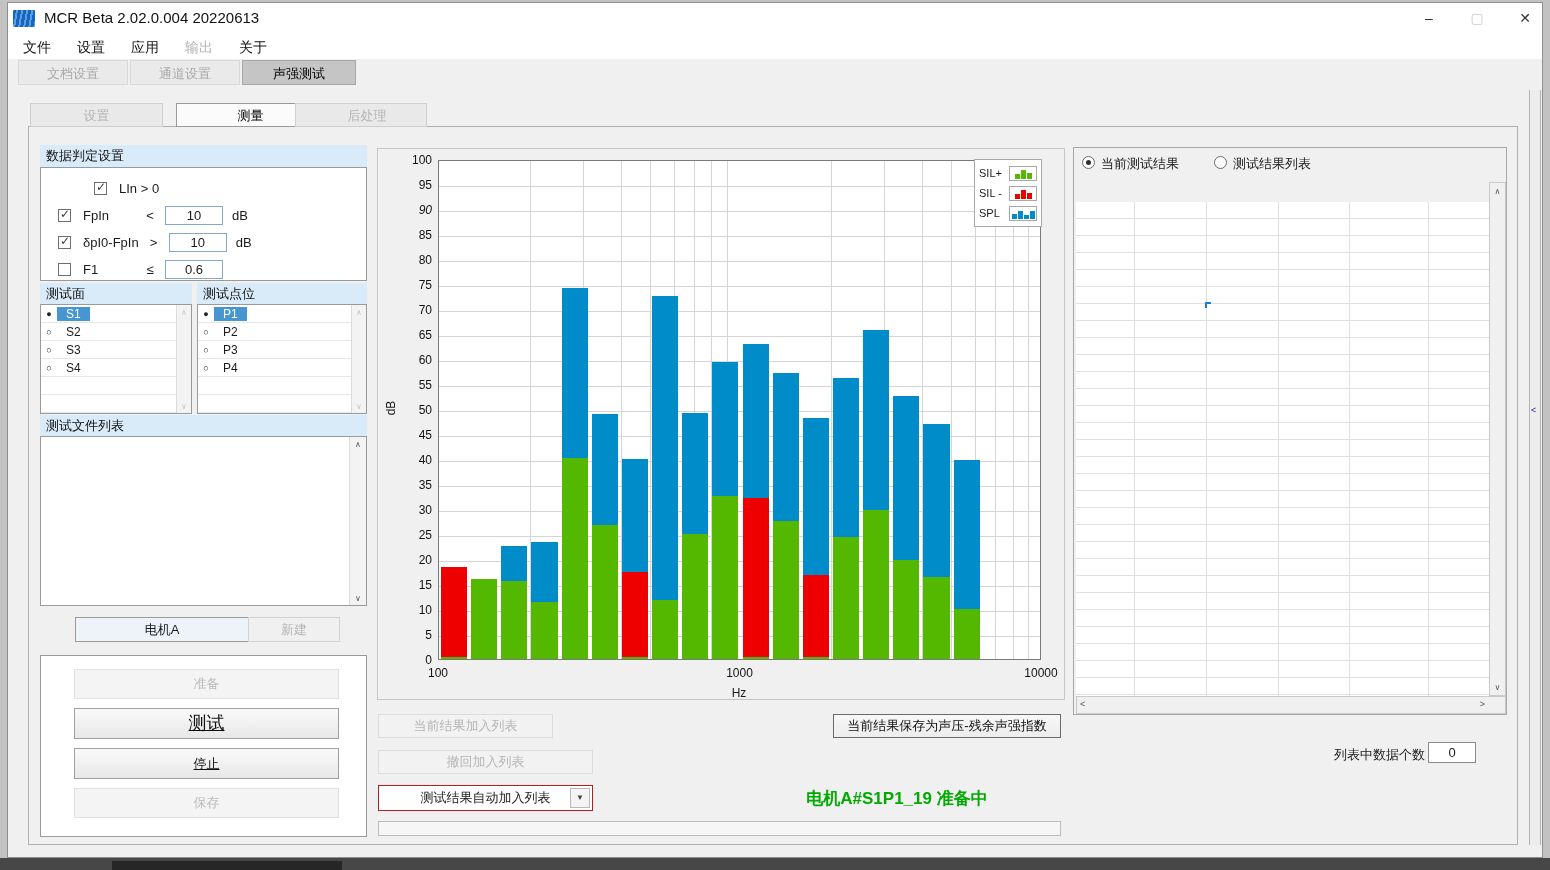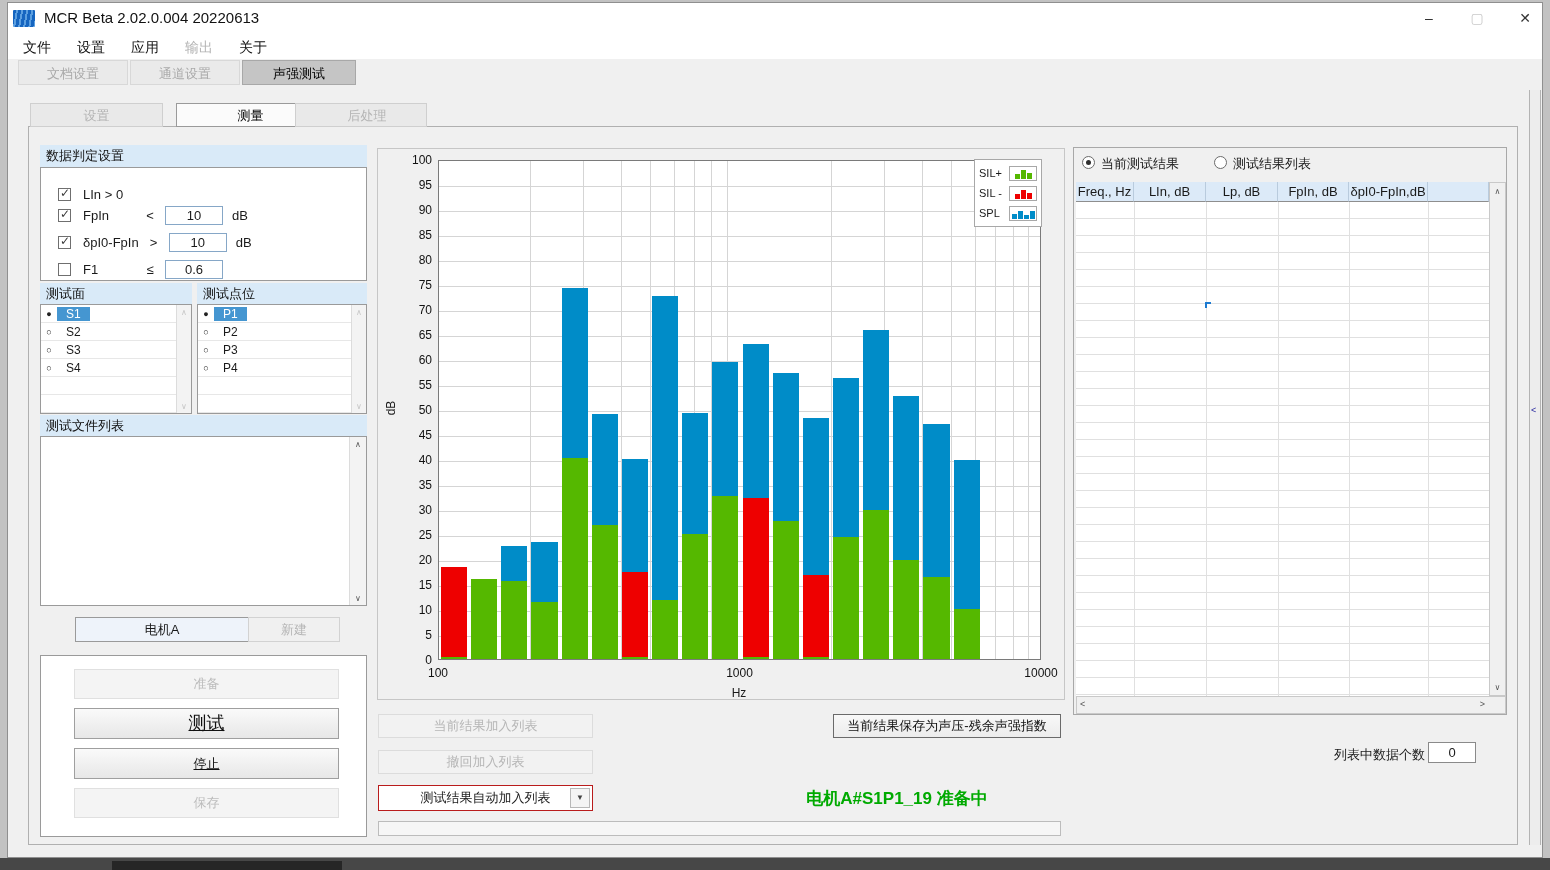--- a/index.html
+++ b/index.html
@@ -116,21 +116,21 @@
 
 <div class="abs" id="main-panel"></div>
 <div id="subtab-holder">
     <div class="abs sub-tab disabled" style="left: 30px; width: 133px;">设置</div>
     <div class="abs sub-tab active" style="left: 176px; width: 149px;">测量</div>
     <div class="abs sub-tab disabled" style="left: 295px; width: 132px; padding-left: 12px;">后处理</div>
   </div>
 
 <div class="abs blue-header" style="left:40px;top:145px;width:327px;height:22px;">数据判定设置</div>
 <div class="abs" id="criteria-box">
-    <div class="crit-row" style="top: 14px;">
+    <div class="crit-row" style="top: 8px; padding-left: 36px;">
       <div class="checkbox checked"></div>
       <span class="crit-label">LIn &gt; 0</span>
     </div>
     <div class="crit-row" style="top: 35px;">
       <div class="checkbox checked"></div>
       <span class="crit-label">FpIn</span>
       <span class="crit-op">&lt;</span>
       <div class="crit-input">10</div>
       <span class="crit-unit">dB</span>
     </div>
@@ -330,51 +330,43 @@
     <div class="ytick" style="left: 14px; top: 304px;">40</div>
     <div class="ytick" style="left: 14px; top: 279px;">45</div>
     <div class="ytick" style="left: 14px; top: 254px;">50</div>
     <div class="ytick" style="left: 14px; top: 229px;">55</div>
     <div class="ytick" style="left: 14px; top: 204px;">60</div>
     <div class="ytick" style="left: 14px; top: 179px;">65</div>
     <div class="ytick" style="left: 14px; top: 154px;">70</div>
     <div class="ytick" style="left: 14px; top: 129px;">75</div>
     <div class="ytick" style="left: 14px; top: 104px;">80</div>
     <div class="ytick" style="left: 14px; top: 79px;">85</div>
-    <div class="ytick" style="left: 14px; top: 54px;">90</div>
+    <div class="ytick" style="left: 14px; top: 54px; font-style: italic;">90</div>
     <div class="ytick" style="left: 14px; top: 29px;">95</div>
     <div class="ytick" style="left: 14px; top: 4px;">100</div>
     <div class="xtick" style="left: 25px; top: 517px;">100</div>
     <div class="xtick" style="left: 326.5px; top: 517px;">1000</div>
     <div class="xtick" style="left: 628px; top: 517px;">10000</div>
   </div>
 
-<div class="abs flat-btn off" style="left:378px;top:714px;width:215px;height:24px;line-height:22px;">当前结果加入列表</div>
+<div class="abs flat-btn off" style="left:378px;top:714px;width:175px;height:24px;line-height:22px;">当前结果加入列表</div>
 <div class="abs flat-btn off" style="left:378px;top:750px;width:215px;height:24px;line-height:22px;">撤回加入列表</div>
 <div class="abs" id="auto-combo">
   <span>测试结果自动加入列表</span>
   <div id="combo-btn">▼</div>
 </div>
 <div class="abs flat-btn on" style="left:833px;top:714px;width:228px;height:24px;line-height:22px;">当前结果保存为声压-残余声强指数</div>
 <div class="abs" id="status-text" style="color: rgb(0, 170, 0);">电机A#S1P1_19  准备中</div>
 <div class="abs" id="progress"></div>
 
 <div class="abs" id="right-panel">
   <div class="radio sel" style="left:8px;top:8px;"></div>
   <div class="radio-label" style="left:27px;top:7px;">当前测试结果</div>
   <div class="radio" style="left:140px;top:8px;"></div>
   <div class="radio-label" style="left:159px;top:7px;">测试结果列表</div>
-  <div id="rtable-head">
-      <div class="th" style="left: 0px; width: 58px;">Freq., Hz</div>
-      <div class="th" style="left: 58px; width: 72px;">LIn, dB</div>
-      <div class="th" style="left: 130px; width: 72px;">Lp, dB</div>
-      <div class="th" style="left: 202px; width: 71px;">FpIn, dB</div>
-      <div class="th" style="left: 273px; width: 79px;">δpI0-FpIn,dB</div>
-      <div class="th" style="left: 352px; width: 61px;"></div>
-    </div>
   <div id="rtable-body">
       <div class="tr" style="top: 0px;"></div>
       <div class="tr" style="top: 17px;"></div>
       <div class="tr" style="top: 34px;"></div>
       <div class="tr" style="top: 51px;"></div>
       <div class="tr" style="top: 68px;"></div>
       <div class="tr" style="top: 85px;"></div>
       <div class="tr" style="top: 102px;"></div>
       <div class="tr" style="top: 119px;"></div>
       <div class="tr" style="top: 136px;"></div>

